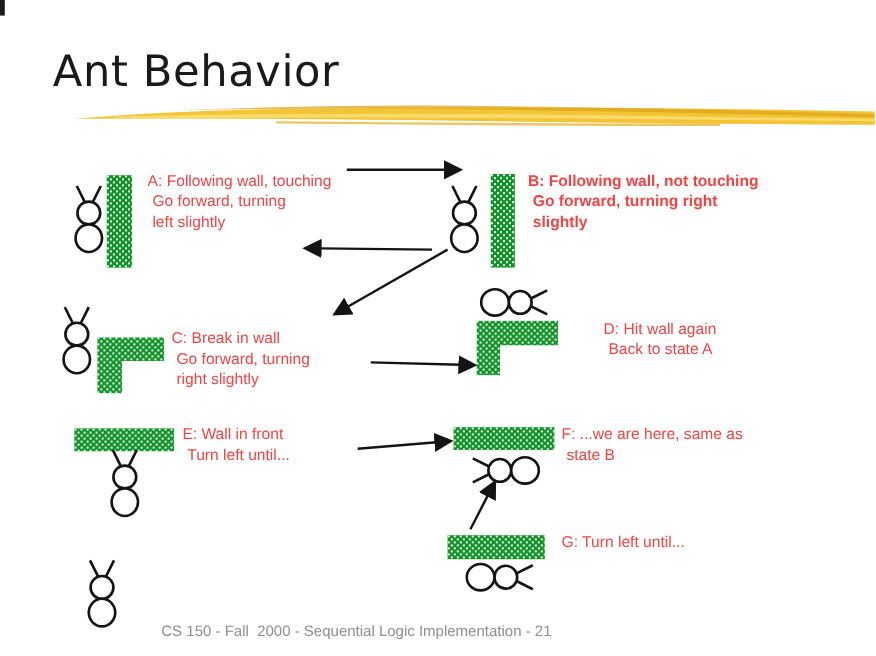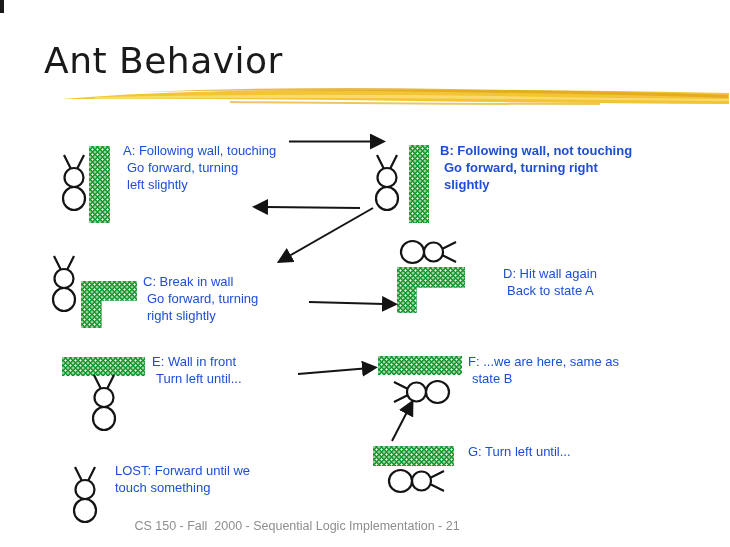--- a/index.html
+++ b/index.html
@@ -32,21 +32,21 @@
   .wall-b{left:409px;top:145px;width:20px;height:78px;}
   .wall-c{left:81px;top:281px;width:56px;height:47px;
     clip-path:polygon(0 0,100% 0,100% 42%,37% 42%,37% 100%,0 100%);}
   .wall-d{left:397px;top:267px;width:68px;height:46px;
     clip-path:polygon(0 0,100% 0,100% 45%,29% 45%,29% 100%,0 100%);}
   .wall-e{left:62px;top:357px;width:83px;height:19px;}
   .wall-f{left:378px;top:356px;width:84px;height:19px;}
   .wall-g{left:373px;top:446px;width:81px;height:20px;}
   .label{
     position:absolute;
-    font-size:13px;line-height:17px;color:#1d4ed8;
+    font-size:13px;line-height:17px;color:#ef4444;
     white-space:nowrap;
   }
   .label .ind{margin-left:4px;}
   .lbl-a{left:123px;top:142px;}
   .lbl-b{left:440px;top:142px;font-weight:bold;}
   .lbl-c{left:143px;top:273px;}
   .lbl-d{left:503px;top:265px;}
   .lbl-e{left:152px;top:353px;}
   .lbl-f{left:468px;top:353px;}
   .lbl-g{left:468px;top:443px;}
@@ -105,24 +105,20 @@
     <div>E: Wall in front</div>
     <div class="ind">Turn left until...</div>
   </div>
   <div class="label lbl-f">
     <div>F: ...we are here, same as</div>
     <div class="ind">state B</div>
   </div>
   <div class="label lbl-g">
     <div>G: Turn left until...</div>
   </div>
-  <div class="label lbl-lost">
-    <div>LOST: Forward until we</div>
-    <div>touch something</div>
-  </div>
 
   <svg id="overlay" width="730" height="547" viewBox="0 0 730 547">
     <defs>
       <marker id="ah" markerWidth="9" markerHeight="8" refX="1" refY="4" orient="auto">
         <path d="M0,0 L8,4 L0,8 Z" fill="#141414"></path>
       </marker>
       <g id="antShape" stroke="#141414" stroke-width="2.2">
         <path d="M-10,-33 L-3,-19 M10,-33 L3,-19" fill="none"></path>
         <circle cx="0" cy="-10.5" r="9.5" fill="#ffffff"></circle>
         <ellipse cx="0" cy="10.5" rx="11" ry="11.5" fill="#ffffff"></ellipse>

